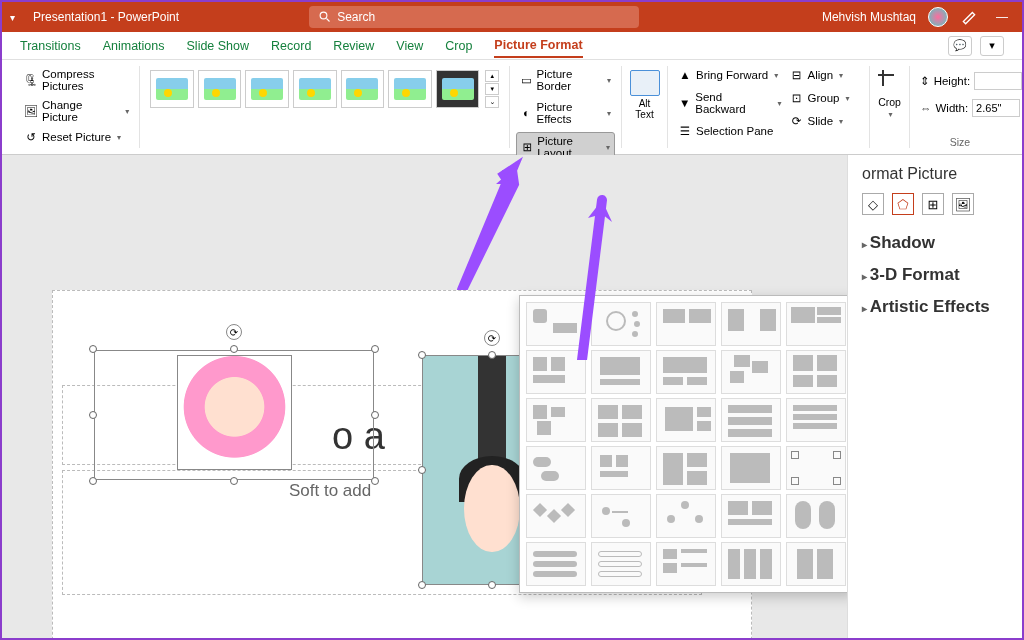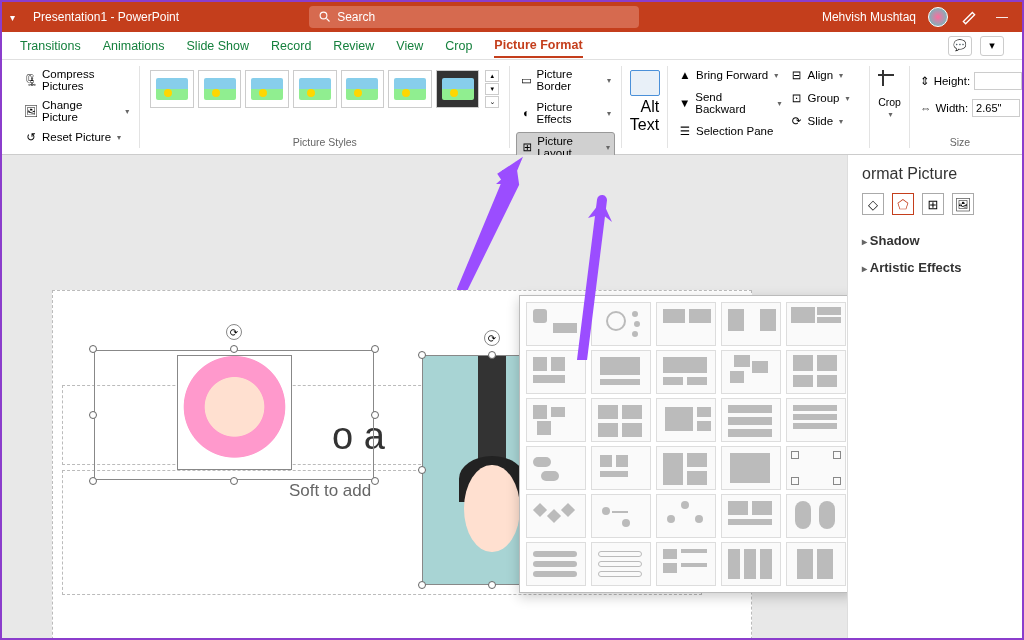--- a/index.html
+++ b/index.html
@@ -85,21 +85,21 @@
 .layout-grid { display: grid; grid-template-columns: repeat(5, 1fr); gap: 4px; }
 .layout-cell { width: 60px; height: 44px; border: 1px solid #ddd; background: #fafafa; cursor: pointer; position: relative; padding: 4px; }
 .lshape { background: #bbb; position: absolute; }
 
 
 .format-panel { width: 175px; background: #fff; border-left: 1px solid #ddd; padding: 10px 14px; font-size: 12.5px; }
 .panel-title { font-size: 16px; color: #333; margin-bottom: 10px; }
 .panel-icons { display: flex; gap: 8px; margin-bottom: 12px; }
 .panel-icon { width: 22px; height: 22px; border: 1px solid #aaa; display:flex; align-items:center; justify-content:center; cursor: pointer; font-size: 13px; }
 .panel-icon.active { border: 1px solid #c43e1c; color: #c43e1c; }
-.panel-section { padding: 6px 0; font-weight: 600; font-size: 13px; color: #333; cursor: pointer; }
+.panel-section { padding: 6px 0; font-weight: 600; font-size: 17px; color: #333; cursor: pointer; }
 .panel-section::before { content: '▸ '; font-size: 10px; color: #666; }
 
 
 .arrow { position: absolute; z-index: 200; }
 .arrow svg path { fill: #9b4dff; }
 
 </style>
 </head>
 <body>
 
@@ -180,21 +180,20 @@
         </div>
       <div class="style-thumb dark">
           <div class="landscape-mini"></div>
         </div>
       <div class="gallery-scroll">
         <div class="gallery-scroll-btn">▴</div>
         <div class="gallery-scroll-btn">▾</div>
         <div class="gallery-scroll-btn">⌄</div>
       </div>
     </div>
-    <div class="group-label">Picture Styles</div>
   </div>
 
   <div class="group" style="width:115px">
     <div class="vert-group">
       <div class="btn-row">
         <span class="sq-icon">▭</span>
         <span>Picture Border</span>
         <span class="dropdown-caret">▾</span>
       </div>
       <div class="btn-row">
@@ -206,21 +205,21 @@
         <span class="sq-icon">⊞</span>
         <span>Picture Layout</span>
         <span class="dropdown-caret">▾</span>
       </div>
     </div>
   </div>
 
   <div class="group" style="width:46px">
     <div class="big-btn">
       <div class="big-btn-icon"></div>
-      <span style="white-space:pre;text-align:right;font-size:16px">Alt
+      <span style="white-space:pre;text-align:center;font-size:10px">Alt
 Text</span>
     </div>
   </div>
 
   <div class="group" style="width:202px">
     <div style="display:flex">
       <div class="vert-group" style="width:115px">
         <div class="btn-row">
           <span class="sq-icon">▲</span>
           <span>Bring Forward</span>
@@ -495,15 +494,16 @@
 
   <div class="format-panel">
     <div class="panel-title">ormat Picture</div>
     <div class="panel-icons">
       <div class="panel-icon">◇</div>
       <div class="panel-icon active">⬠</div>
       <div class="panel-icon">⊞</div>
       <div class="panel-icon">🖼</div>
     </div>
     <div class="panel-section">Shadow</div>
+    <div class="panel-section">3-D Format</div>
     <div class="panel-section">Artistic Effects</div>
   </div>
 </div>
 
 </body></html>

